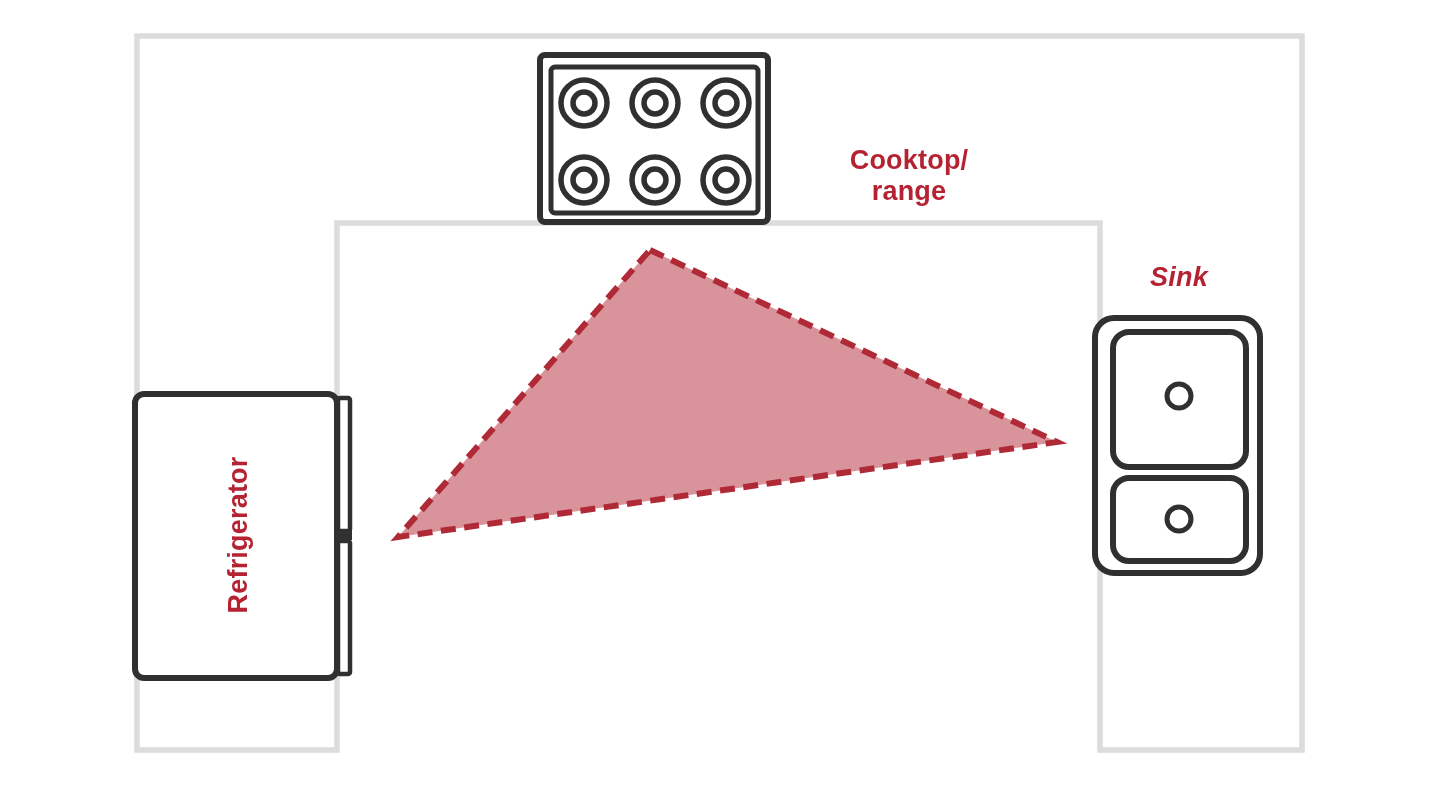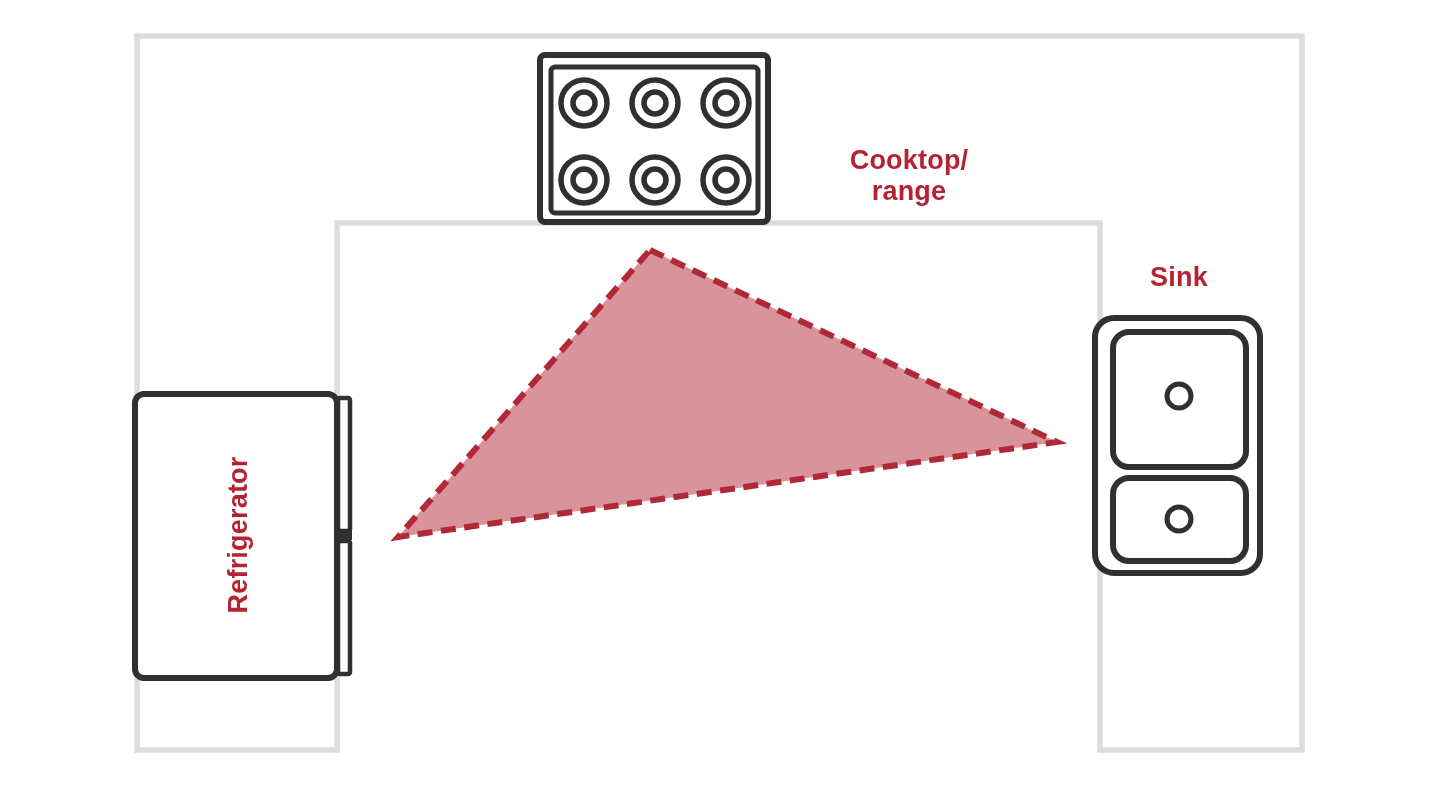--- a/index.html
+++ b/index.html
@@ -20,21 +20,21 @@
   .app-fill{fill:#ffffff;stroke:var(--appliance-stroke);}
   .app-line{fill:none;stroke:var(--appliance-stroke);}
   .app-solid{fill:var(--appliance-stroke);stroke:none;}
   .sw6{stroke-width:6;}
   .sw55{stroke-width:5.5;}
   .sw5{stroke-width:5;}
   .sw45{stroke-width:4.5;}
 
   .label{position:absolute;color:var(--accent);font-weight:700;font-size:27px;line-height:31px;text-align:center;letter-spacing:.2px;}
   .label-cooktop{left:828px;top:110px;width:162px;margin-top:35px;}
-  .label-sink{left:1118px;top:262px;width:122px;}
+  .label-sink{left:1118px;top:262px;width:122px;font-style:italic;}
   .label-fridge{left:238px;top:535px;width:0;height:0;white-space:nowrap;display:flex;align-items:center;justify-content:center;transform:rotate(-90deg);}
   .label-fridge span{display:block;}
 </style>
 </head>
 <body>
 
 <div class="stage">
 
   <svg width="1440" height="790" viewBox="0 0 1440 790">
 

